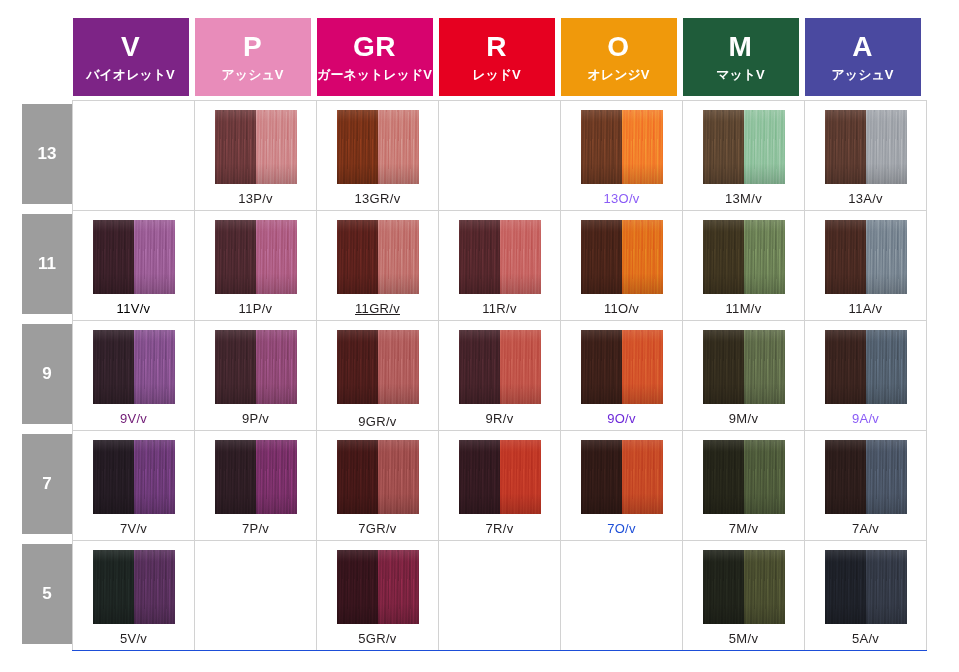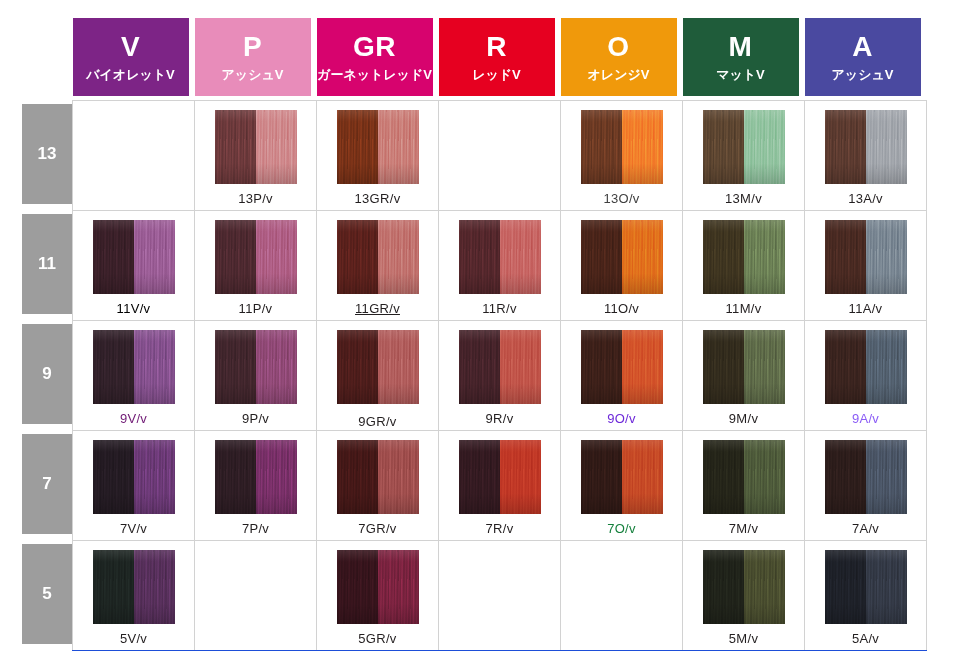--- a/index.html
+++ b/index.html
@@ -263,21 +263,21 @@
                 </div>
                 <div class="swatch-label" style="color: rgb(35, 31, 32);"></div>
               </div>
             </td>
             <td class="cell">
               <div class="cell-inner">
                 <div class="swatch">
                   <div class="half" style="background: rgb(109, 58, 35);"></div>
                   <div class="half" style="background: rgb(243, 128, 43);"></div>
                 </div>
-                <div class="swatch-label" style="color: #404040;">13O/v</div>
+                <div class="swatch-label" style="color: #8b5cf6;">13O/v</div>
               </div>
             </td>
             <td class="cell">
               <div class="cell-inner">
                 <div class="swatch">
                   <div class="half" style="background: rgb(94, 70, 49);"></div>
                   <div class="half" style="background: rgb(147, 196, 161);"></div>
                 </div>
                 <div class="swatch-label" style="color: rgb(35, 31, 32);">13M/v</div>
               </div>
@@ -467,21 +467,21 @@
                 </div>
                 <div class="swatch-label" style="color: rgb(35, 31, 32);">7R/v</div>
               </div>
             </td>
             <td class="cell">
               <div class="cell-inner">
                 <div class="swatch">
                   <div class="half" style="background: rgb(49, 26, 22);"></div>
                   <div class="half" style="background: rgb(199, 74, 38);"></div>
                 </div>
-                <div class="swatch-label" style="color: #15803d;">7O/v</div>
+                <div class="swatch-label" style="color: #1d4ed8;">7O/v</div>
               </div>
             </td>
             <td class="cell">
               <div class="cell-inner">
                 <div class="swatch">
                   <div class="half" style="background: rgb(37, 37, 25);"></div>
                   <div class="half" style="background: rgb(79, 92, 59);"></div>
                 </div>
                 <div class="swatch-label" style="color: rgb(35, 31, 32);">7M/v</div>
               </div>

